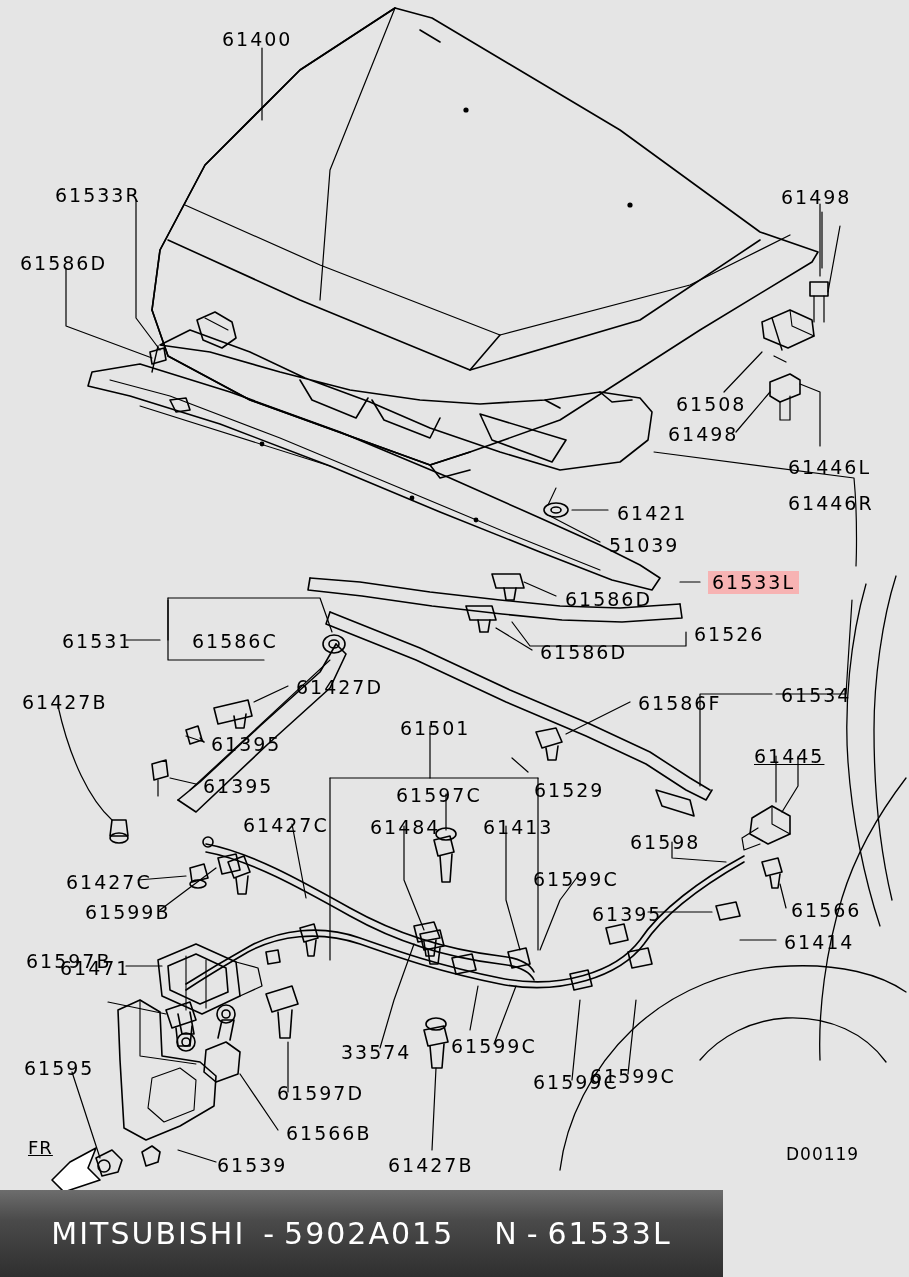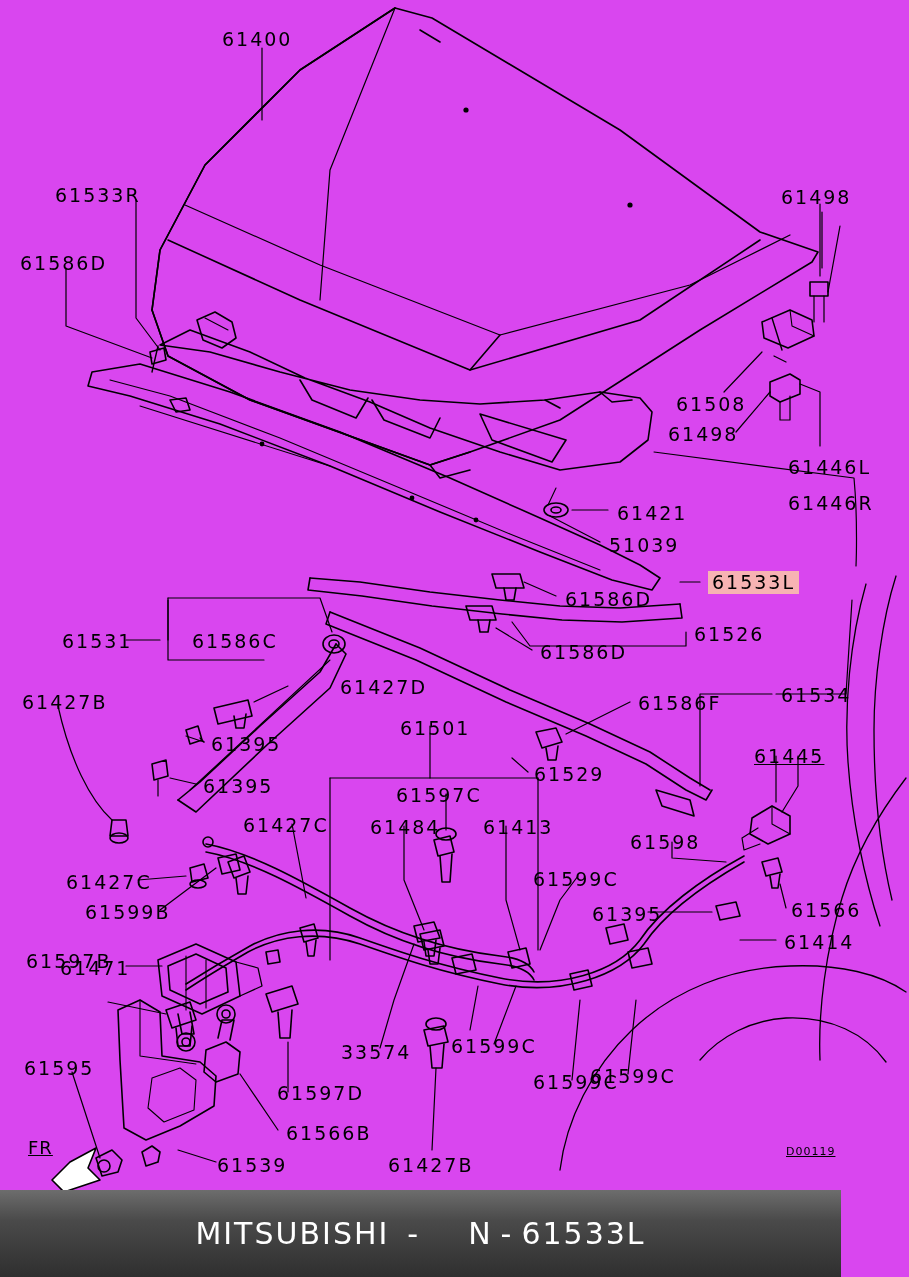--- a/index.html
+++ b/index.html
@@ -7,21 +7,21 @@
     padding: 0;
     background: #ffffff;
   }
   body {
     font-family: "DejaVu Sans", sans-serif;
   }
   #page {
     position: relative;
     width: 909px;
     height: 1277px;
-    background: #d946ef;
+    background: #e5e5e5;
     overflow: hidden;
   }
   #diagram-svg {
     position: absolute;
     left: 0;
     top: 0;
     width: 909px;
     height: 1190px;
   }
   .lbl {
@@ -37,29 +37,28 @@
     color: #000000;
     background: #f7b3b3;
     padding: 2px 4px;
     letter-spacing: 2px;
   }
   .lbl-fr {
     font-size: 18px;
     letter-spacing: 1px;
   }
   .lbl-code {
-    font-size: 11px;
+    font-size: 17px;
     letter-spacing: 1px;
-    text-decoration: underline;
   }
   #footer {
     position: absolute;
     left: 0;
     top: 1190px;
-    width: 841px;
+    width: 723px;
     height: 87px;
     background: linear-gradient(to bottom, #6d6d6d 0%, #4a4a4a 35%, #2f2f2f 100%);
     display: flex;
     align-items: center;
     justify-content: center;
   }
   #footer-inner {
     display: flex;
     align-items: baseline;
     color: #ffffff;
@@ -344,30 +343,30 @@
   <div class="lbl" style="left:788px; top:458px;">61446L</div>
   <div class="lbl" style="left:788px; top:494px;">61446R</div>
   <div class="lbl" style="left:617px; top:504px;">61421</div>
   <div class="lbl" style="left:609px; top:536px;">51039</div>
   <div class="lbl" style="left:565px; top:590px;">61586D</div>
   <div class="lbl lbl-hl" style="left:708px; top:571px;">61533L</div>
   <div class="lbl" style="left:192px; top:592px;margin-top:40px;">61586C</div>
   <div class="lbl" style="left:694px; top:625px;">61526</div>
   <div class="lbl" style="left:540px; top:643px;">61586D</div>
   <div class="lbl" style="left:62px; top:632px;">61531</div>
-  <div class="lbl" style="left:296px; top:678px;margin-left:44px;">61427D</div>
+  <div class="lbl" style="left:296px; top:678px;">61427D</div>
   <div class="lbl" style="left:638px; top:694px;">61586F</div>
   <div class="lbl" style="left:781px; top:686px;">61534</div>
   <div class="lbl" style="left:22px; top:693px;">61427B</div>
   <div class="lbl" style="left:211px; top:735px;">61395</div>
   <div class="lbl" style="left:400px; top:719px;">61501</div>
   <div class="lbl" style="left:754px; top:747px;text-decoration:underline;">61445</div>
   <div class="lbl" style="left:203px; top:777px;">61395</div>
   <div class="lbl" style="left:396px; top:786px;">61597C</div>
-  <div class="lbl" style="left:534px; top:765px;">61529</div>
+  <div class="lbl" style="left:534px; top:781px;">61529</div>
   <div class="lbl" style="left:243px; top:816px;">61427C</div>
   <div class="lbl" style="left:370px; top:818px;">61484</div>
   <div class="lbl" style="left:483px; top:818px;">61413</div>
   <div class="lbl" style="left:630px; top:833px;">61598</div>
   <div class="lbl" style="left:533px; top:870px;">61599C</div>
   <div class="lbl" style="left:66px; top:873px;">61427C</div>
   <div class="lbl" style="left:85px; top:903px;">61599B</div>
   <div class="lbl" style="left:592px; top:905px;">61395</div>
   <div class="lbl" style="left:791px; top:901px;">61566</div>
   <div class="lbl" style="left:784px; top:933px;">61414</div>
@@ -383,20 +382,21 @@
   <div class="lbl" style="left:217px; top:1156px;">61539</div>
   <div class="lbl" style="left:388px; top:1156px;">61427B</div>
 
   <div class="lbl lbl-fr" style="left:28px; top:1139px;text-decoration:underline;">FR</div>
   <div class="lbl lbl-code" style="left:786px; top:1146px;">D00119</div>
 
   <div id="footer">
     <div id="footer-inner">
       <span class="brand">MITSUBISHI</span>
       <span class="sep">-</span>
+      <span>5902A015</span>
       <span class="gap"></span>
       <span>N</span>
       <span class="sep">-</span>
       <span>61533L</span>
     </div>
   </div>
 
 </div>
 
 </body></html>

